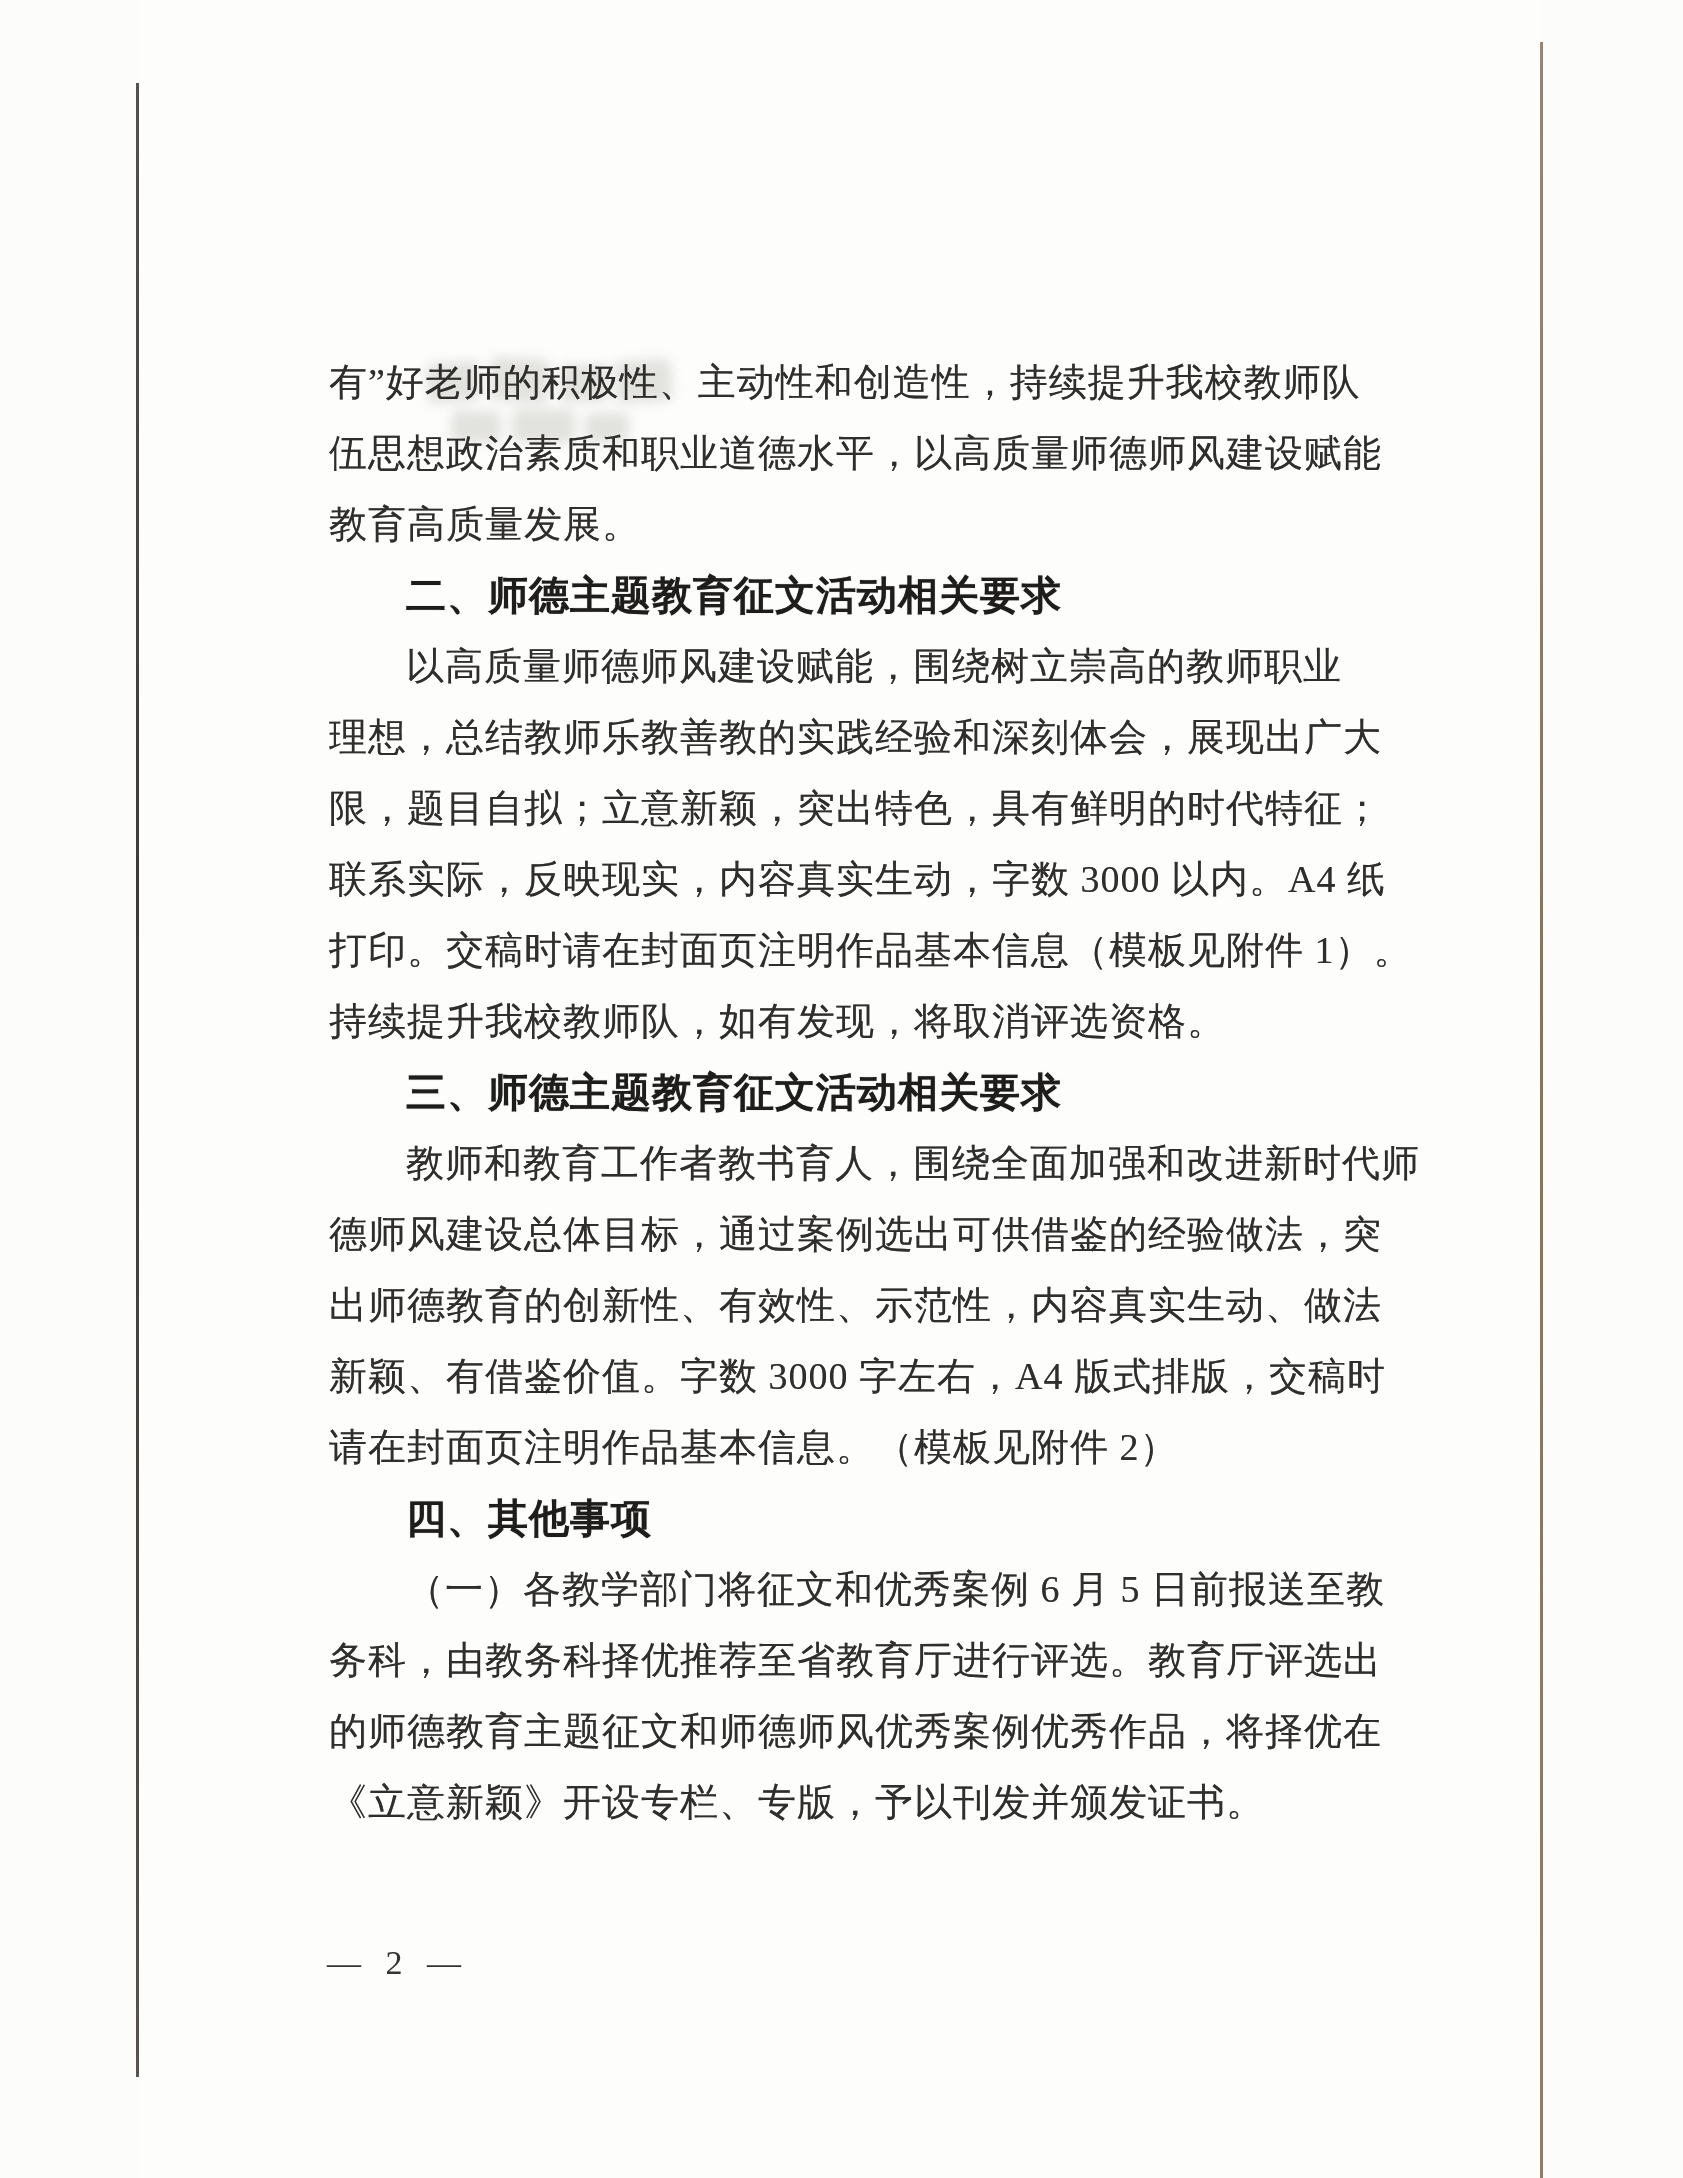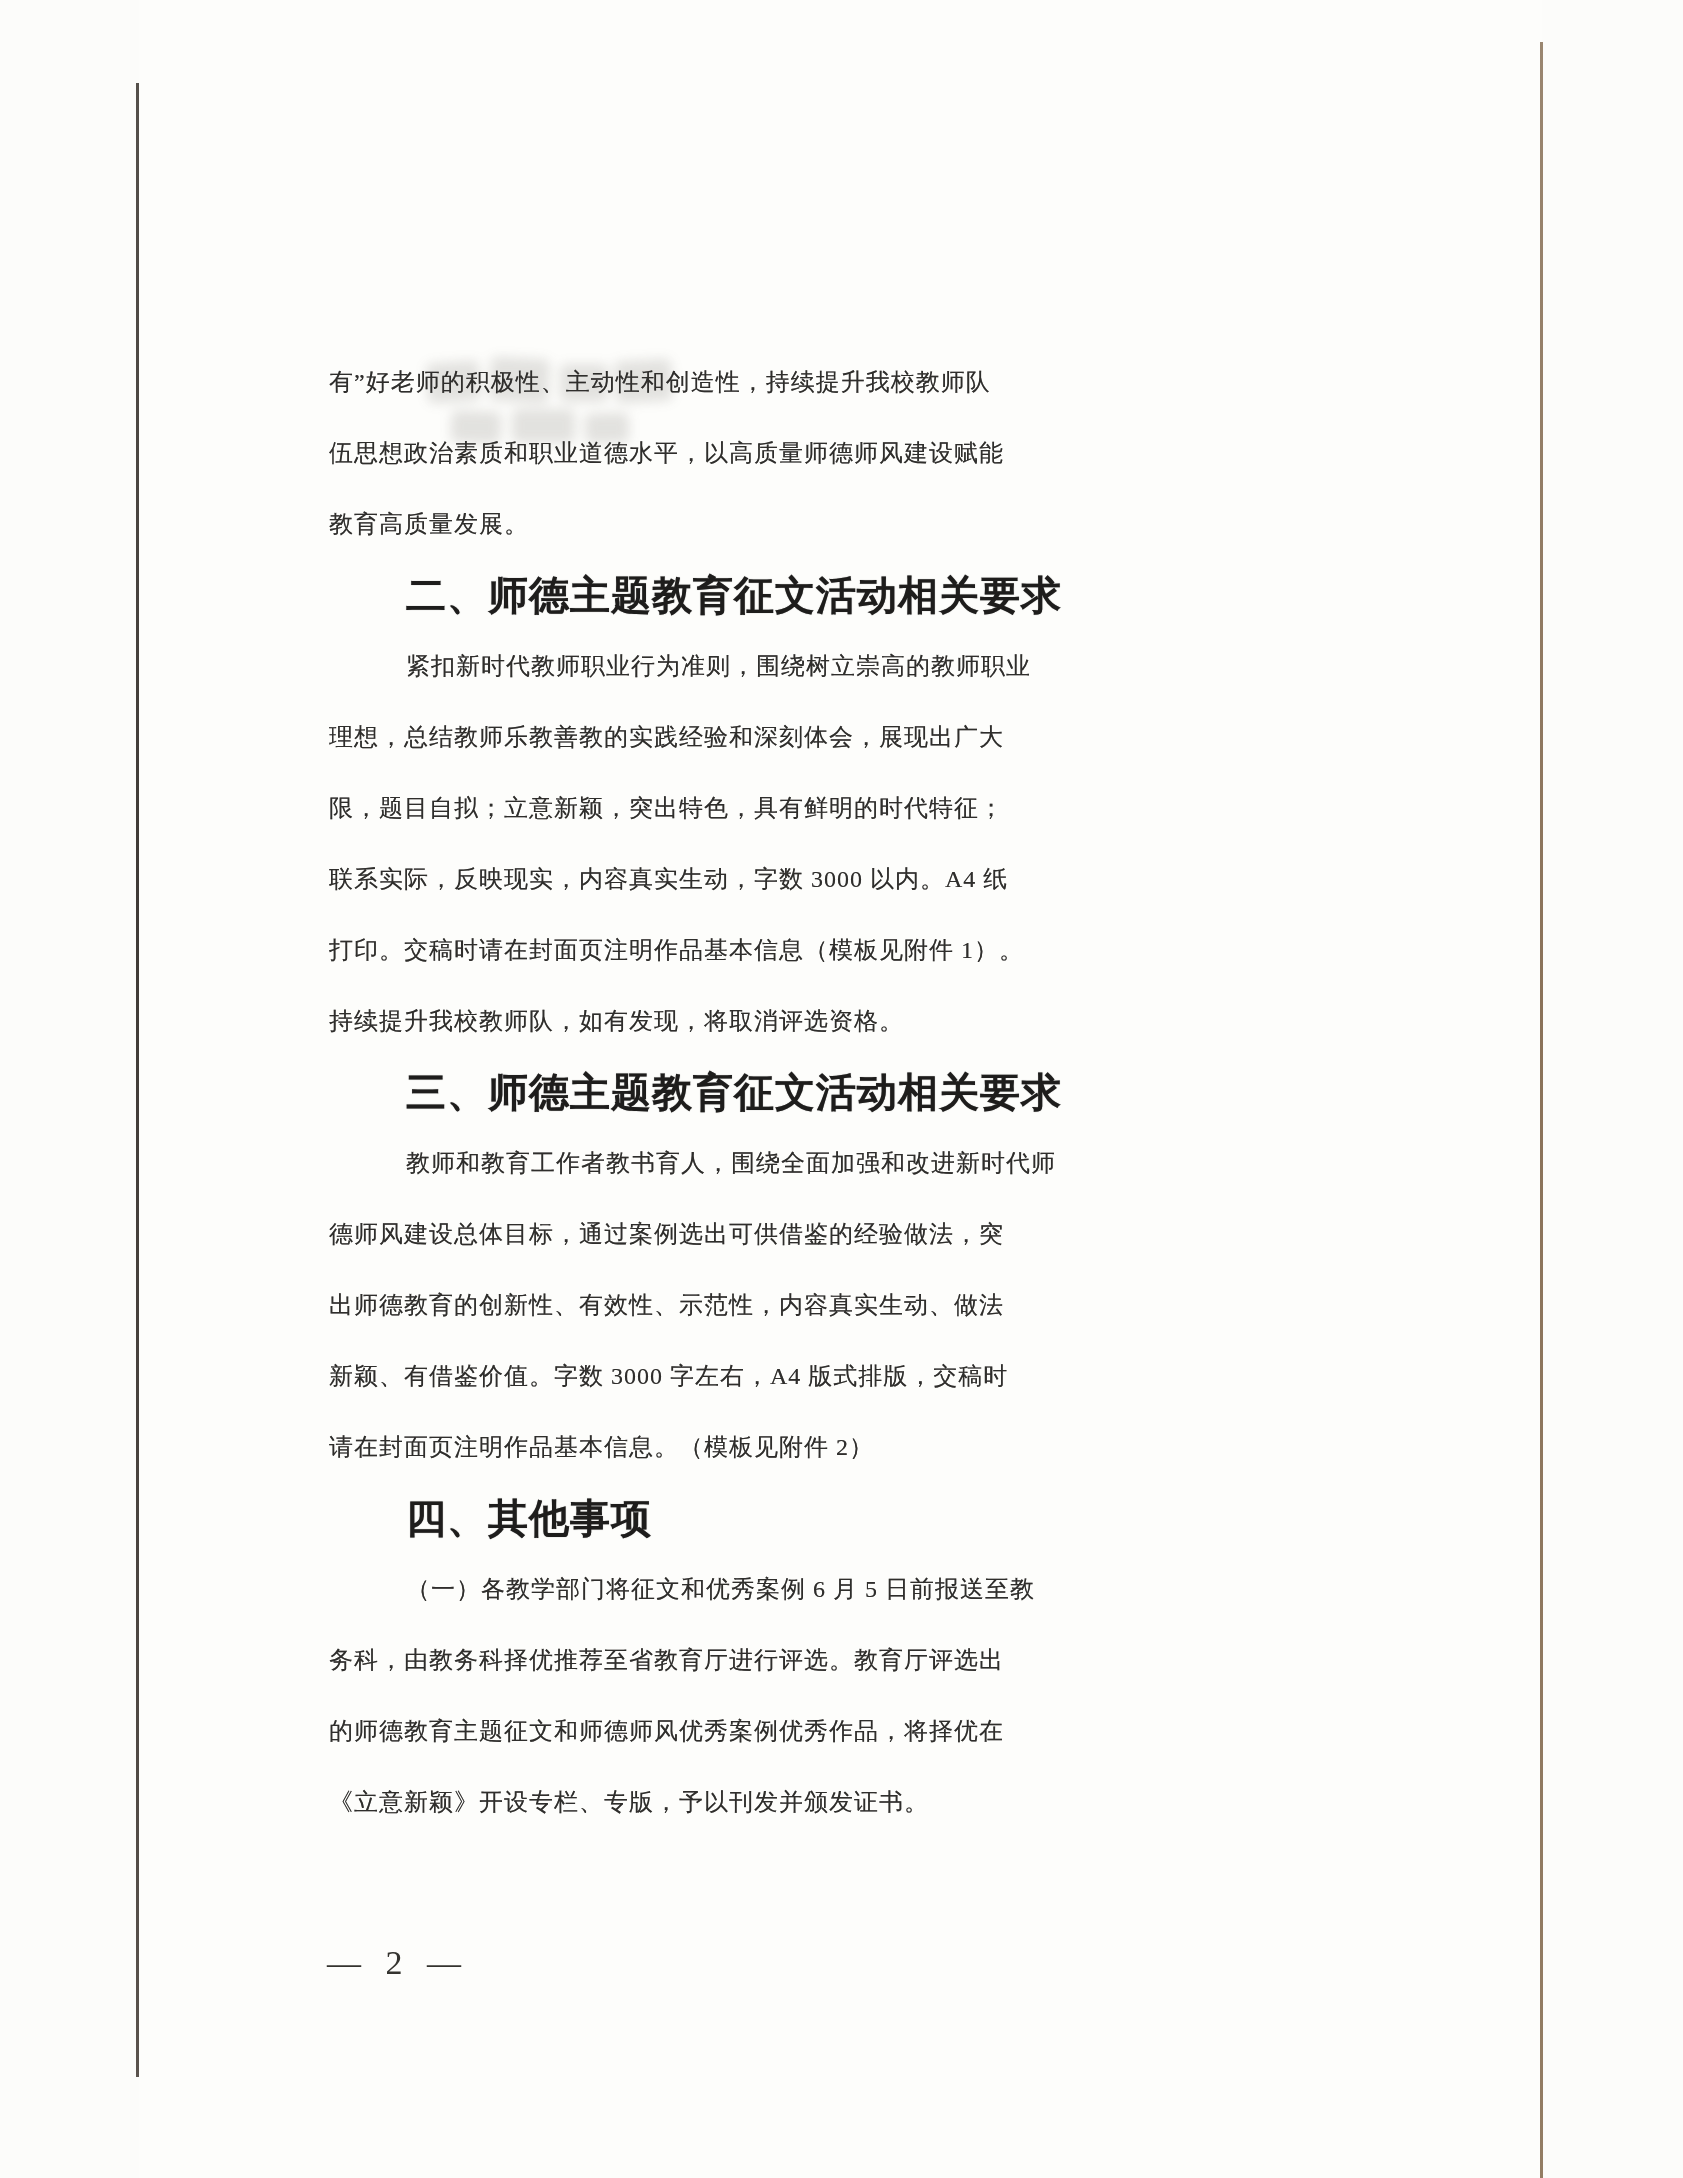--- a/index.html
+++ b/index.html
@@ -68,21 +68,21 @@
 
   .textcol {
     position: absolute;
     left: 329px;
     top: 347px;
     width: 1089px;
   }
   .line {
     height: 71px;
     line-height: 71px;
-    font-size: 24px;
+    font-size: 38px;
     letter-spacing: 1px;
     white-space: nowrap;
     color: #2f2e2c;
     text-shadow: 0 0 0.6px rgba(47, 46, 44, 0.55);
   }
   .indent {
     padding-left: 77px;
   }
   .heading {
     font-family: "Liberation Sans", "DejaVu Sans", sans-serif;
@@ -121,21 +121,21 @@
       <i class="g7"></i>
   </div>
 
   <div class="textcol">
     <div class="line">有”好老师的积极性、主动性和创造性，持续提升我校教师队</div>
     <div class="line">伍思想政治素质和职业道德水平，以高质量师德师风建设赋能</div>
     <div class="line">教育高质量发展。</div>
 
     <div class="line heading indent">二、师德主题教育征文活动相关要求</div>
 
-    <div class="line indent">紧扣新时代教师职业行为准则，围绕树立崇高的教师职业</div>
+    <div class="line indent">以高质量师德师风建设赋能，围绕树立崇高的教师职业</div>
     <div class="line">理想，总结教师乐教善教的实践经验和深刻体会，展现出广大</div>
     <div class="line">限，题目自拟；立意新颖，突出特色，具有鲜明的时代特征；</div>
     <div class="line">联系实际，反映现实，内容真实生动，字数 3000 以内。A4 纸</div>
     <div class="line">打印。交稿时请在封面页注明作品基本信息（模板见附件 1）。</div>
     <div class="line">持续提升我校教师队，如有发现，将取消评选资格。</div>
 
     <div class="line heading indent">三、师德主题教育征文活动相关要求</div>
 
     <div class="line indent">教师和教育工作者教书育人，围绕全面加强和改进新时代师</div>
     <div class="line">德师风建设总体目标，通过案例选出可供借鉴的经验做法，突</div>

